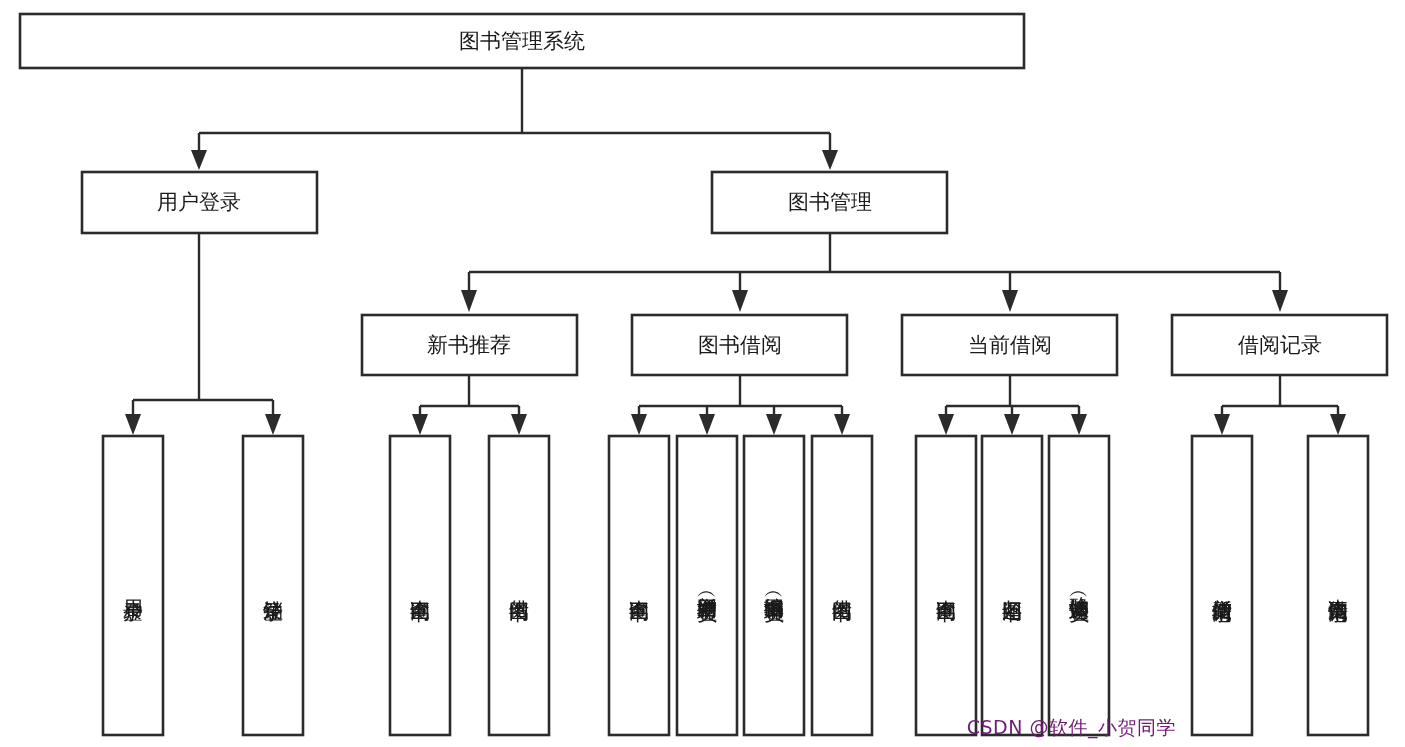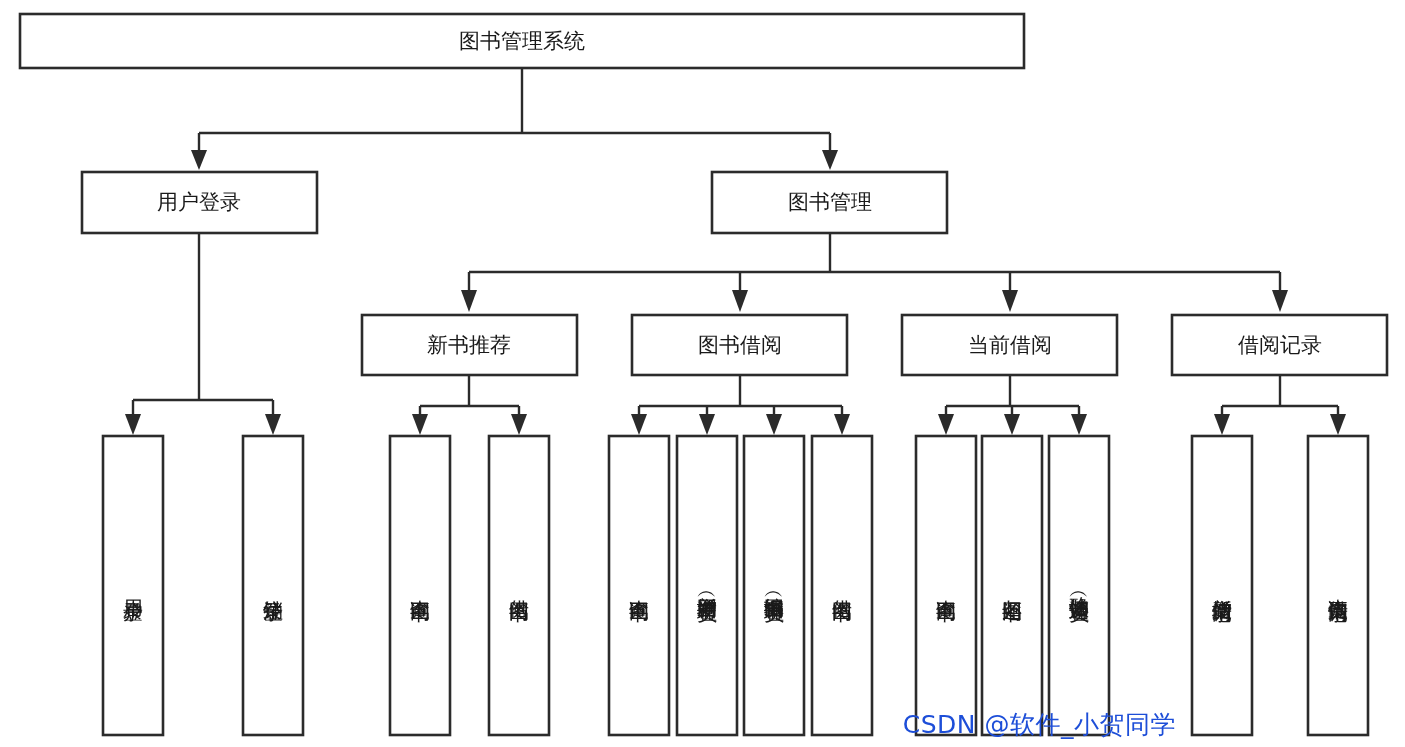--- a/index.html
+++ b/index.html
@@ -66,22 +66,22 @@
     justify-content: center;
     text-align: center;
     white-space: normal;
     user-select: none;
   }
   .watermark {
     position: absolute;
     right: 14px;
     bottom: 6px;
     font-family: "DejaVu Sans", "Liberation Sans", sans-serif;
-    font-size: 25px;
-    color: #1d4ed8;
+    font-size: 19px;
+    color: #701a75;
     letter-spacing: 0.5px;
     white-space: nowrap;
     pointer-events: none;
     margin-top: 24px;
   }
 </style>
 </head>
 <body>
 
 <div id="diagram-root">

